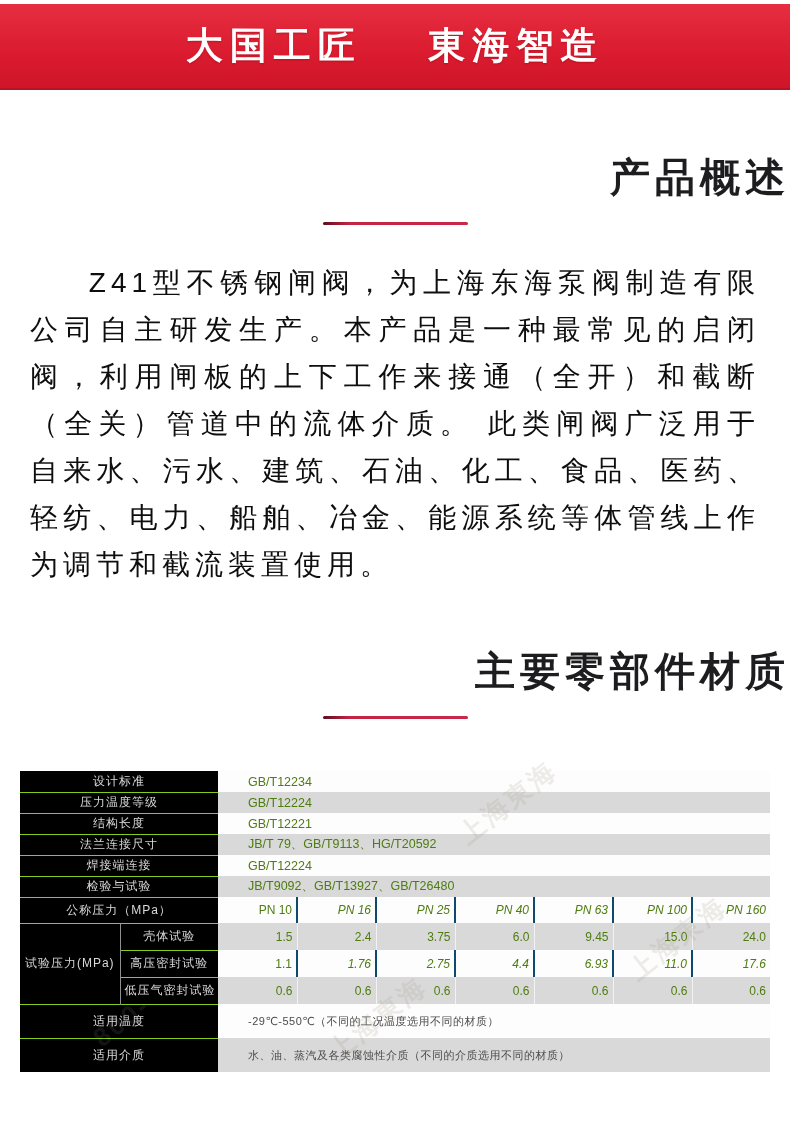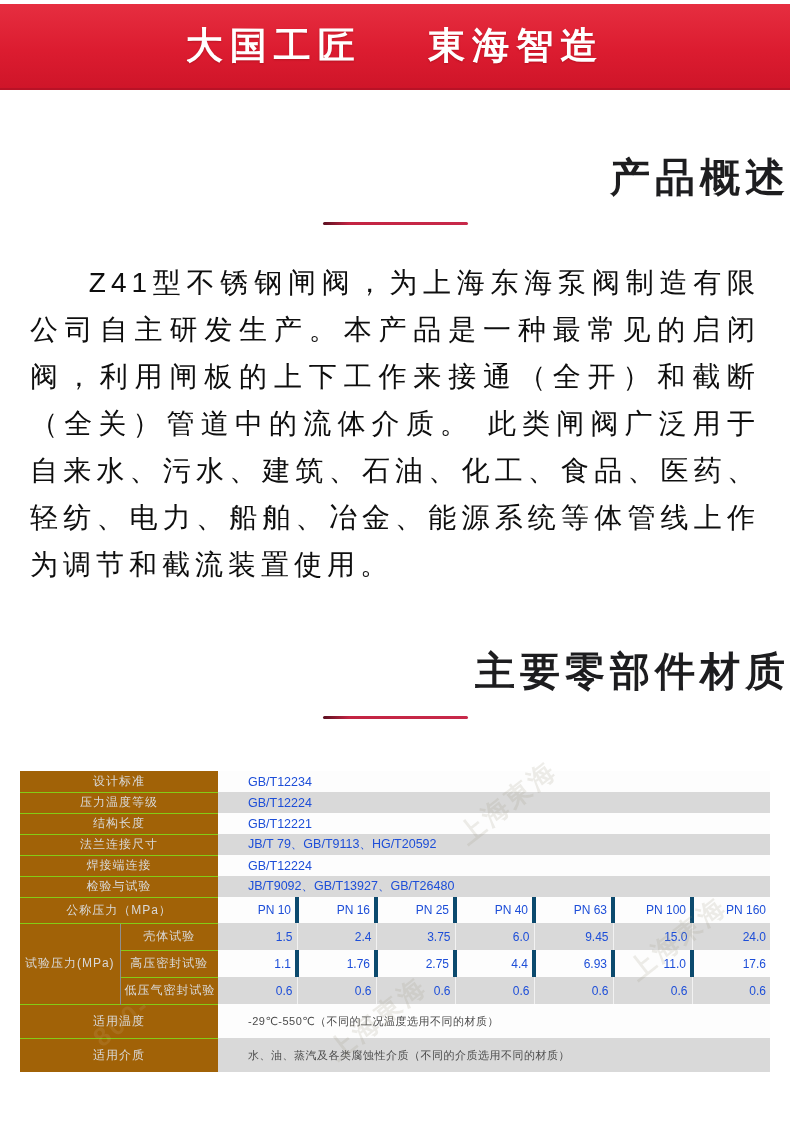--- a/index.html
+++ b/index.html
@@ -38,31 +38,31 @@
     text-align:justify;text-indent:2.1em;
   }
   
   .table-wrap{position:relative;margin:52px 0 0 20px;width:750px;}
   table.spec{
     width:750px;border-collapse:collapse;table-layout:fixed;
     font-size:12px;color:#3c3c3c;
   }
   table.spec td{padding:0 4px;overflow:hidden;white-space:nowrap;}
   td.lbl{
-    background:#a16207;color:#d9d9d9;text-align:center;
+    background:#000000;color:#d9d9d9;text-align:center;
     font-size:12px;letter-spacing:1px;
   }
   tr + tr td.lbl{border-top:1px solid #84cc16;}
   td.lbl.sub{border-left:1px solid #8f8f8f;}
-  td.val{color:#1d4ed8;}
+  td.val{color:#4d7c0f;}
   td.val.left{text-align:left;padding-left:30px;font-size:12.5px;}
   td.val.num{text-align:right;}
   tr.w td.val{background:#fdfdfd;}
   tr.g td.val{background:#d9d9d9;}
-  tr.w td.val.num + td.val.num{border-left:4px solid #0c4a6e;}
+  tr.w td.val.num + td.val.num{border-left:2px solid #0c4a6e;font-style:italic;}
   tr.g td.val.num + td.val.num{border-left:1px solid #f2f2f2;}
   tr.h-simple{height:21px;}
   tr.h-pn{height:26px;}
   tr.h-test{height:27px;}
   tr.h-big{height:34px;}
   td.val.note{font-size:11px;color:#4a4a4a;letter-spacing:0.5px;}
   
   .wm{
     position:absolute;pointer-events:none;font-size:26px;font-weight:bold;
     transform:rotate(-38deg);letter-spacing:3px;white-space:nowrap;

